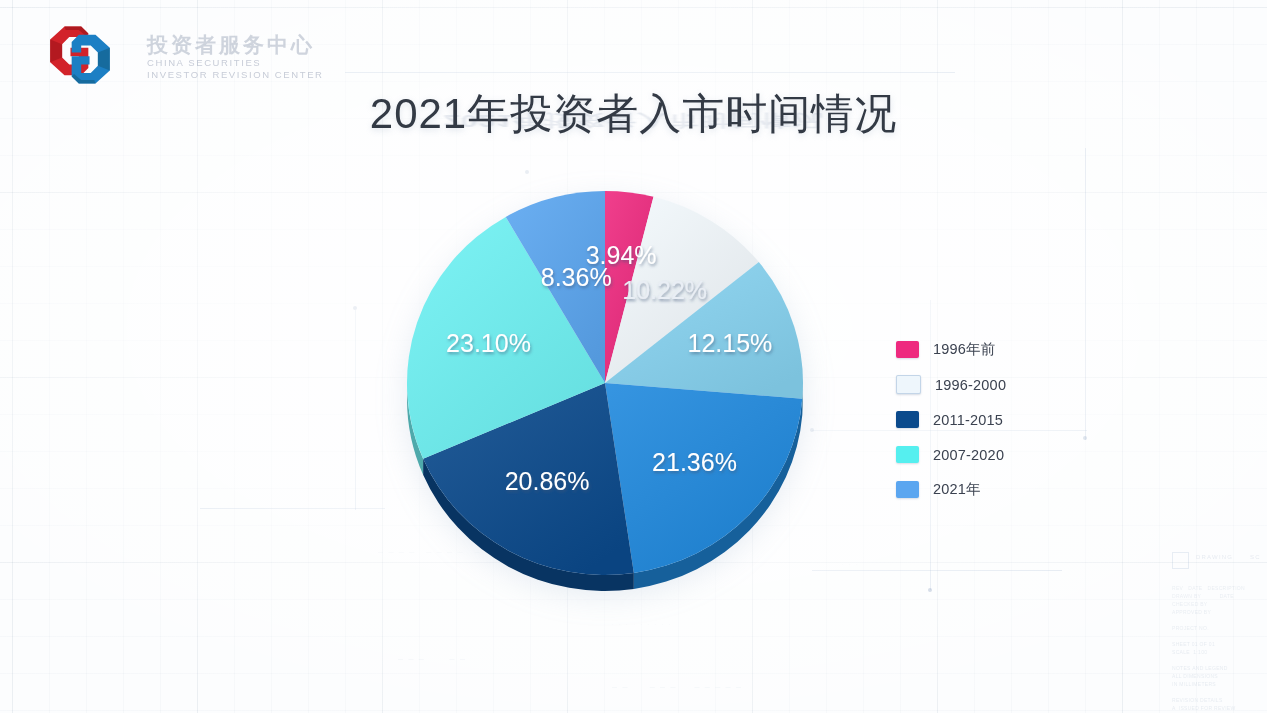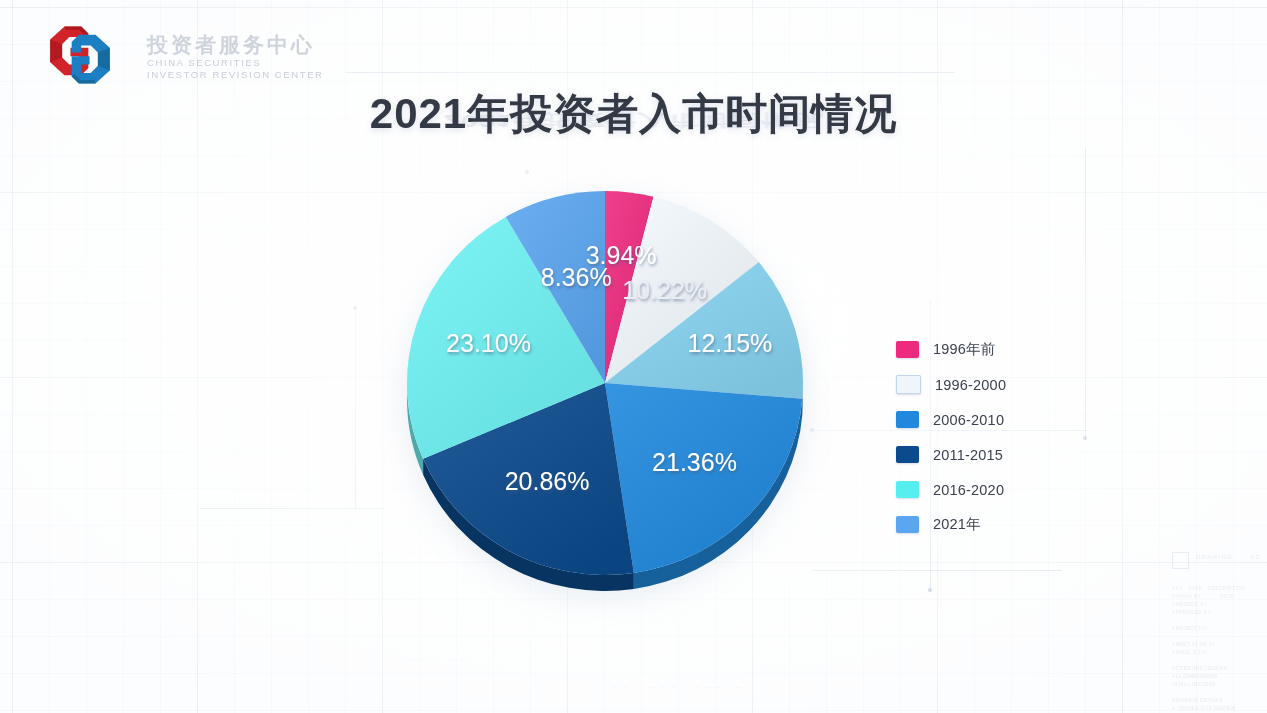--- a/index.html
+++ b/index.html
@@ -89,21 +89,21 @@
   }
 
   
   .title {
     position: absolute;
     left: 0;
     right: 0;
     top: 86px;
     text-align: center;
     font-size: 42px;
-    font-weight: 700;
+    font-weight: 400;
     color: #333a45;
     letter-spacing: 1px;
     text-shadow: 0 2px 6px rgba(150,165,190,0.30);
     z-index: 5;
   }
   .title-ghost {
     position: absolute;
     left: 0;
     right: 0;
     top: 131px;
@@ -312,30 +312,26 @@
   <div class="legend" id="legend">
       <div class="legend-row">
         <div class="legend-swatch" style="background: rgb(238, 42, 127);"></div>
         <span class="legend-label">1996年前</span>
       </div>
       <div class="legend-row">
         <div class="legend-swatch" style="background: rgb(238, 246, 252); border: 1px solid rgba(190, 210, 230, 0.9);"></div>
         <span class="legend-label">1996-2000</span>
       </div>
       <div class="legend-row">
-        <div class="legend-swatch" style="background: rgb(32, 137, 222);"></div>
-        <span class="legend-label">2006-2010</span>
-      </div>
-      <div class="legend-row">
         <div class="legend-swatch" style="background: rgb(11, 74, 140);"></div>
         <span class="legend-label">2011-2015</span>
       </div>
       <div class="legend-row">
         <div class="legend-swatch" style="background: rgb(85, 239, 239);"></div>
-        <span class="legend-label">2016-2020</span>
+        <span class="legend-label">2007-2020</span>
       </div>
       <div class="legend-row">
         <div class="legend-swatch" style="background: rgb(91, 166, 240);"></div>
         <span class="legend-label">2021年</span>
       </div>
     </div>
 
 </div>
 
 </body></html>

